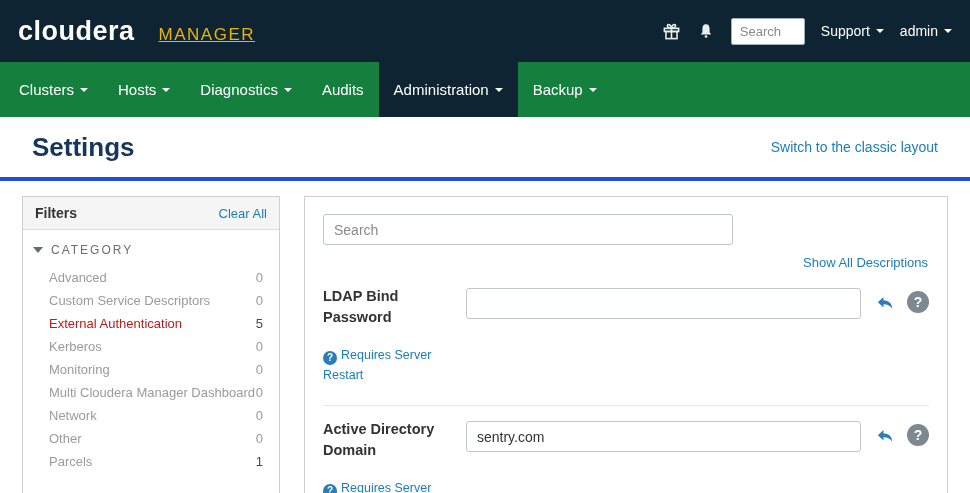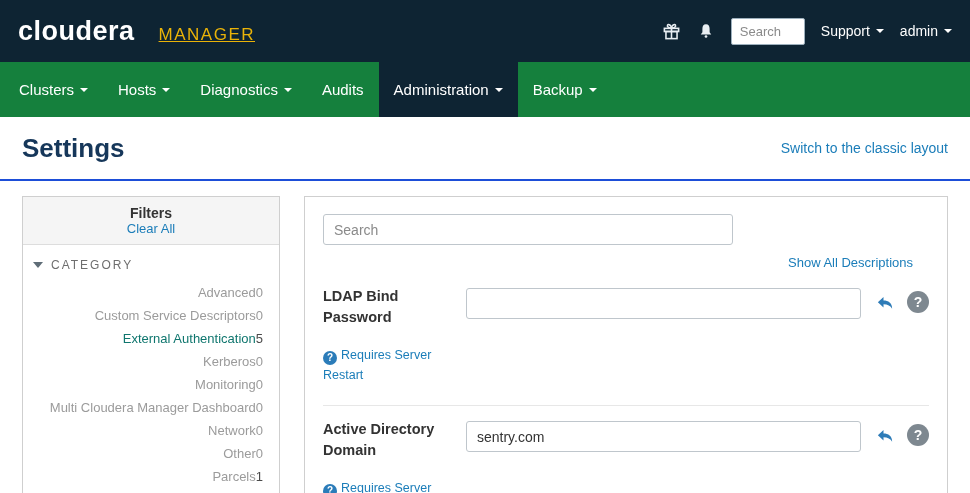--- a/index.html
+++ b/index.html
@@ -17,47 +17,47 @@
   .top-search::placeholder { color: #8a8a8a; }
   .top-link { color: #fff; font-size: 14px; cursor: pointer; display: inline-flex; align-items: center; white-space: nowrap; }
   .caret { display: inline-block; width: 0; height: 0; border-left: 4px solid transparent; border-right: 4px solid transparent; border-top: 4px solid currentColor; margin-left: 6px; }
 
   
   .mainnav { height: 55px; background: #15803d; display: flex; align-items: stretch; padding: 0 4px; }
   .nav-item { display: inline-flex; align-items: center; padding: 0 15px; color: #fff; font-size: 15px; text-decoration: none; cursor: pointer; white-space: nowrap; }
   .nav-item.active { background: #0e2433; }
 
   
-  .titlebar { height: 64px; display: flex; align-items: center; justify-content: space-between; padding: 0 22px; border-bottom: 2px solid #1d4ed8; }
+  .titlebar { height: 64px; display: flex; align-items: center; justify-content: space-between; padding: 0 32px; border-bottom: 4px solid #1d4ed8; }
   .titlebar h1 { color: #16375a; font-size: 26px; font-weight: bold; }
   a.plain-link { color: #1b7db9; font-size: 14px; text-decoration: none; cursor: pointer; }
 
   
   .content { display: flex; align-items: flex-start; gap: 24px; padding: 15px 22px 0; }
 
   
   .filters { width: 258px; border: 1px solid #cfcfcf; height: 330px; background: #fff; flex: none; }
-  .filters-head { display: flex; align-items: center; justify-content: space-between; background: #f5f5f5; border-bottom: 1px solid #ddd; padding: 8px 12px; flex-direction: column; }
+  .filters-head { display: flex; align-items: center; justify-content: space-between; background: #f5f5f5; border-bottom: 1px solid #ddd; padding: 8px 12px; }
   .filters-title { font-size: 14px; font-weight: bold; color: #333; }
   .filters-head a { font-size: 13px; }
   .cat-head { display: flex; align-items: center; padding: 13px 10px 9px; cursor: pointer; }
   .tri-down { display: inline-block; width: 0; height: 0; border-left: 5px solid transparent; border-right: 5px solid transparent; border-top: 6px solid #5f6d77; margin-right: 8px; }
   .cat-label { font-size: 12px; color: #6e6e6e; letter-spacing: 2px; }
   .f-list { list-style: none; }
-  .f-item { display: flex; justify-content: flex-end; align-items: center; padding: 4px 16px 4px 26px; font-size: 13px; cursor: pointer; }
+  .f-item { display: flex; justify-content: space-between; align-items: center; padding: 4px 16px 4px 26px; font-size: 13px; cursor: pointer; }
   .f-label { color: #9b9b9b; }
   .f-count { color: #9b9b9b; }
-  .f-item.selected .f-label { color: #0f766e; margin-left: 20px; }
+  .f-item.selected .f-label { color: #b91c1c; }
   .f-item.selected .f-count, .f-item.has .f-count { color: #4a4a4a; }
 
   
   .main-panel { flex: 1; border: 1px solid #cfcfcf; height: 360px; padding: 17px 18px 0; background: #fff; }
   .settings-search { width: 410px; height: 31px; border: 1px solid #bfc6cc; border-radius: 3px; padding: 0 10px; font-size: 14px; font-family: "Liberation Sans", sans-serif; color: #333; display: block; }
   .settings-search::placeholder { color: #8a8a8a; }
-  .show-all { text-align: right; margin: 8px 16px 2px; }
+  .show-all { text-align: right; margin: 8px 1px 2px; }
   .show-all a { font-size: 13px; }
 
   .setting-row { display: flex; align-items: flex-start; padding: 13px 0 20px; border-bottom: 1px solid #e7e7e7; }
   .s-left { width: 143px; flex: none; }
   .s-label { font-size: 14.5px; font-weight: bold; color: #333; line-height: 21px; width: 132px; }
   .s-note { margin-top: 17px; width: 122px; font-size: 12.5px; line-height: 20px; color: #1b7db9; cursor: pointer; }
   .q-badge { display: inline-block; width: 14px; height: 14px; border-radius: 50%; background: #2b7cb9; color: #fff; font-size: 10px; font-weight: bold; line-height: 14px; text-align: center; margin-right: 4px; vertical-align: -2px; }
   .s-input { width: 395px; height: 31px; border: 1px solid #bfc6cc; border-radius: 3px; padding: 0 10px; font-size: 14px; font-family: "Liberation Sans", sans-serif; color: #333; flex: none; margin-top: 2px; }
   .undo { margin-left: 15px; margin-top: 8px; cursor: pointer; display: inline-flex; }
   .help-circle { margin-left: auto; margin-top: 5px; width: 22px; height: 22px; border-radius: 50%; background: #7e8890; color: #fff; font-size: 14px; font-weight: bold; text-align: center; line-height: 22px; cursor: pointer; flex: none; }

